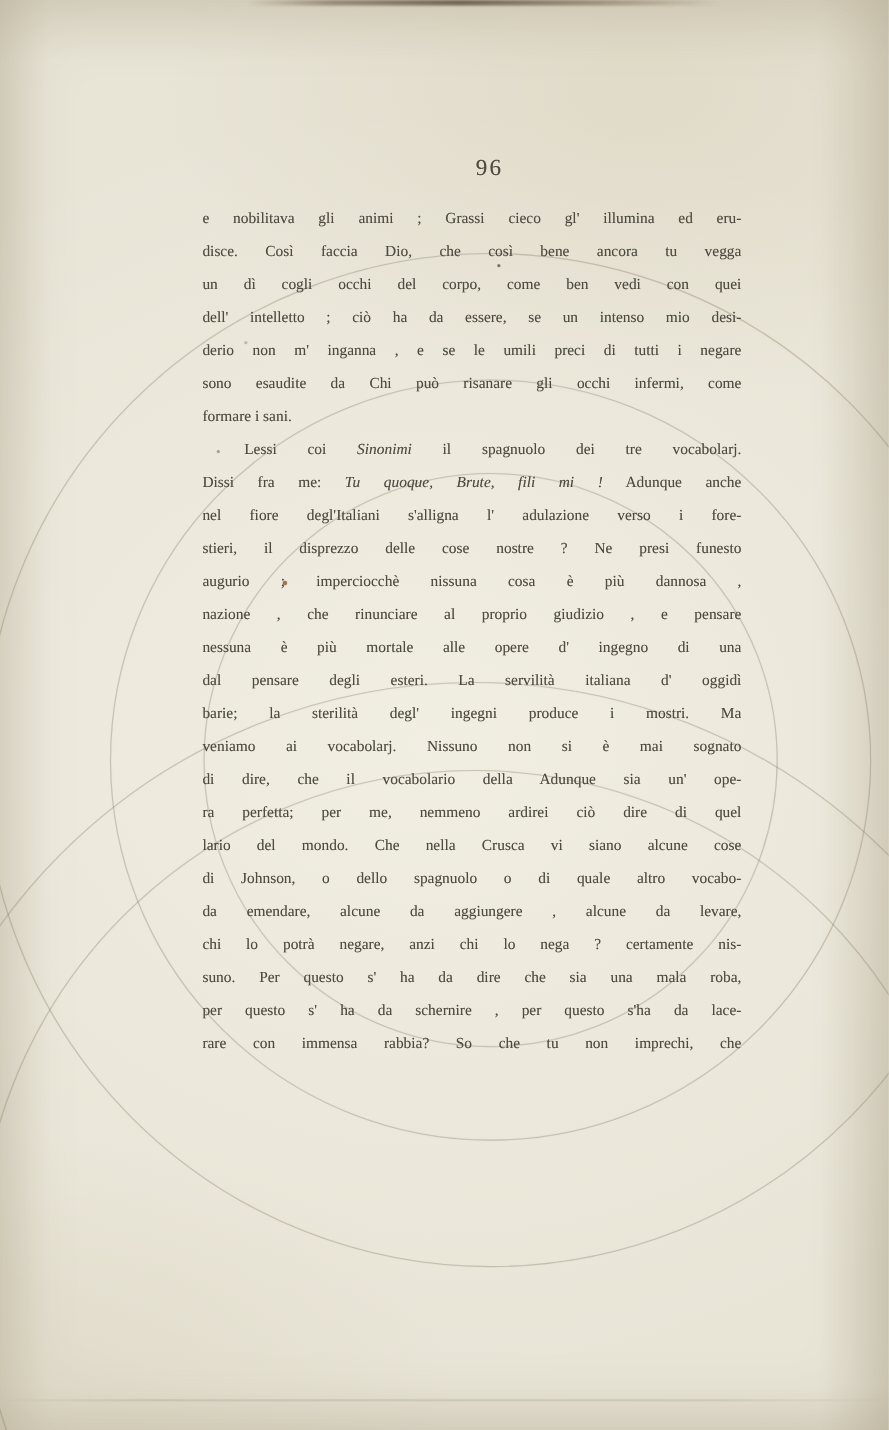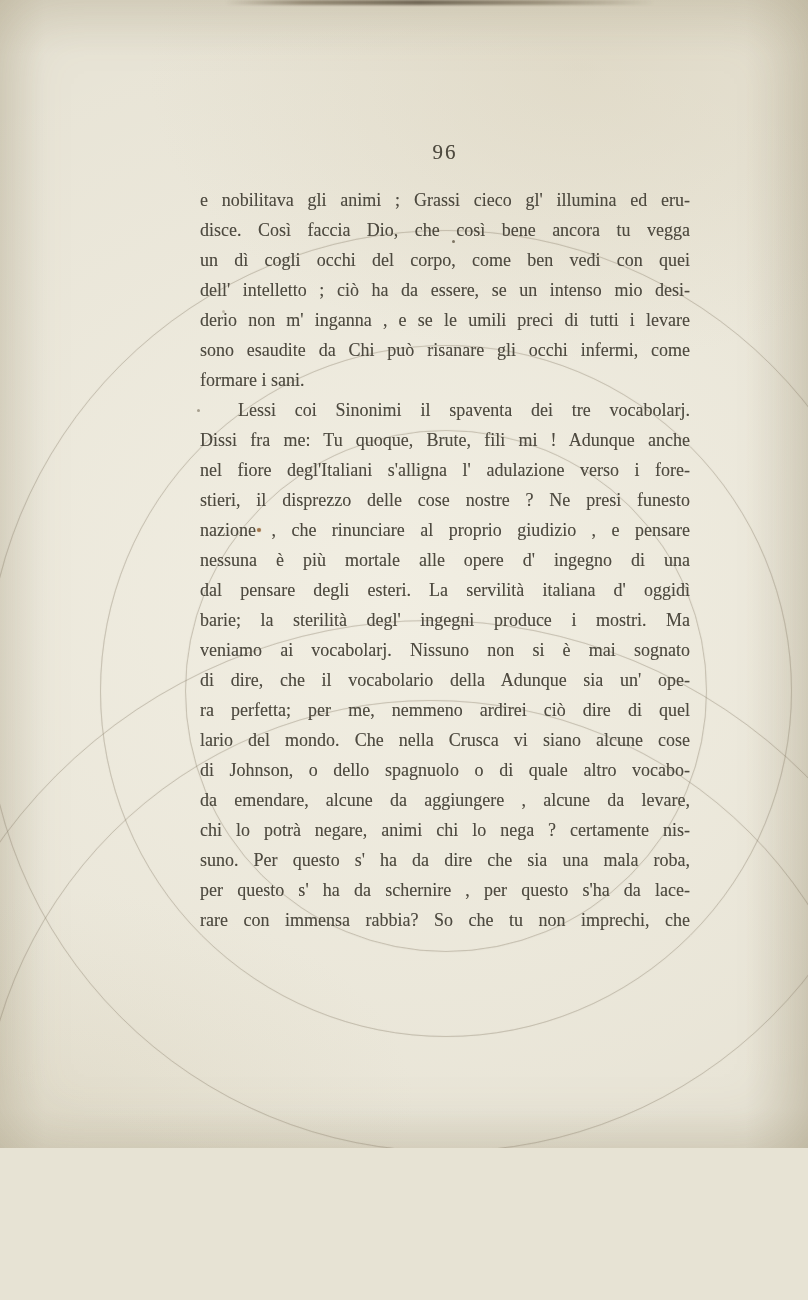--- a/index.html
+++ b/index.html
@@ -2,21 +2,21 @@
 <html><head>
 <meta charset="utf-8">
 <style>
   html,body{margin:0;padding:0;}
   body{
     width:808px;height:1300px;overflow:hidden;
     font-family:"Liberation Serif", serif;
     background:#e7e3d4;
   }
   .scan{
-    position:relative;width:808px;height:1148px;overflow:hidden;
+    position:relative;width:808px;height:1300px;overflow:hidden;
     background-color:#e8e4d6;
     background-image:
       radial-gradient(ellipse 620px 420px at 72% 6%, rgba(213,204,180,0.40), transparent 70%),
       radial-gradient(ellipse 900px 760px at 48% 52%, rgba(252,250,241,0.45), transparent 78%),
       radial-gradient(ellipse 500px 300px at 8% 96%, rgba(210,202,178,0.30), transparent 70%),
       linear-gradient(180deg, rgba(196,186,160,0.28), rgba(196,186,160,0.0) 55px),
       linear-gradient(90deg, rgba(189,179,153,0.30), rgba(189,179,153,0.0) 45px, rgba(189,179,153,0.0) 745px, rgba(182,172,146,0.38)),
       linear-gradient(0deg, rgba(196,186,160,0.25), rgba(196,186,160,0.0) 40px);
     box-shadow: inset 0 0 70px rgba(125,113,88,0.22);
   }
@@ -37,32 +37,32 @@
     position:absolute;left:0;top:1272px;width:808px;height:2px;
     background:linear-gradient(90deg, rgba(165,155,130,0.0), rgba(165,155,130,0.30) 15%, rgba(165,155,130,0.28) 80%, rgba(165,155,130,0));
     filter:blur(0.5px);
   }
   .page-number{
     position:absolute;left:200px;top:140px;width:490px;
     text-align:center;font-size:21px;letter-spacing:2px;
     color:#4e4a3f;text-shadow:0 0 0.6px rgba(78,74,64,0.45);
   }
   .text-block{
-    position:absolute;left:200px;top:185px;width:490px;
-    color:#4e4a40;font-size:18px;
+    position:absolute;left:184px;top:185px;width:490px;
+    color:#4e4a40;font-size:14px;
     text-shadow:0 0 0.6px rgba(78,74,64,0.40);
   }
   .line{
     height:30px;line-height:30px;
     text-align:justify;text-align-last:justify;
     white-space:normal;overflow:visible;
   }
   .line.no-just{text-align-last:left;font-family:Liberation Serif, serif;}
   .line.indent{text-indent:38px;}
-  .it{margin-top:44px;}
+  .it{font-style:italic;margin-top:44px;}
   .speck{position:absolute;border-radius:50%;}
   .speck.s1{left:257px;top:528px;width:4px;height:4px;background:rgba(146,96,48,0.85);box-shadow:0 0 1px rgba(146,96,48,0.6);}
   .speck.s2{left:452px;top:240px;width:3px;height:3px;background:rgba(90,80,62,0.75);}
   .speck.s3{left:197px;top:409px;width:3px;height:3px;background:rgba(120,110,90,0.6);}
   .speck.s4{left:222px;top:310px;width:3px;height:3px;background:rgba(150,140,115,0.5);}
 </style>
 </head>
 <body>
 
 <div class="scan">
@@ -75,38 +75,39 @@
   <div class="wm" style="left:-20px;top:700px;width:900px;height:900px;"></div>
   <div class="wm" style="left:-100px;top:620px;width:1060px;height:1060px;"></div>
 
   <div class="page-number">96</div>
 
   <div class="text-block" id="text-block">
       <div class="line"><span>e nobilitava gli animi ; Grassi cieco gl' illumina ed eru-</span></div>
       <div class="line"><span>disce. Così faccia Dio, che così bene ancora tu vegga</span></div>
       <div class="line"><span>un dì cogli occhi del corpo, come ben vedi con quei</span></div>
       <div class="line"><span>dell' intelletto ; ciò ha da essere, se un intenso mio desi-</span></div>
-      <div class="line"><span>derio non m' inganna , e se le umili preci di tutti i levare</span></div>
+      <div class="line"><span>derio non m' inganna , e se le umili preci di tutti i negare</span></div>
       <div class="line"><span>sono esaudite da Chi può risanare gli occhi infermi, come</span></div>
       <div class="line no-just"><span>formare i sani.</span></div>
-      <div class="line indent"><span>Lessi coi </span><span class="it">Sinonimi</span><span> il spaventa dei tre vocabolarj.</span></div>
+      <div class="line indent"><span>Lessi coi </span><span class="it">Sinonimi</span><span> il spagnuolo dei tre vocabolarj.</span></div>
       <div class="line"><span>Dissi fra me: </span><span class="it">Tu quoque, Brute, fili mi !</span><span> Adunque anche</span></div>
       <div class="line"><span>nel fiore degl'Italiani s'alligna l' adulazione verso i fore-</span></div>
       <div class="line"><span>stieri, il disprezzo delle cose nostre ? Ne presi funesto</span></div>
+      <div class="line"><span>augurio ; imperciocchè nissuna cosa è più dannosa ,</span></div>
       <div class="line"><span>nazione , che rinunciare al proprio giudizio , e pensare</span></div>
       <div class="line"><span>nessuna è più mortale alle opere d' ingegno di una</span></div>
       <div class="line"><span>dal pensare degli esteri. La servilità italiana d' oggidì</span></div>
       <div class="line"><span>barie; la sterilità degl' ingegni produce i mostri. Ma</span></div>
       <div class="line"><span>veniamo ai vocabolarj. Nissuno non si è mai sognato</span></div>
       <div class="line"><span>di dire, che il vocabolario della Adunque sia un' ope-</span></div>
       <div class="line"><span>ra perfetta; per me, nemmeno ardirei ciò dire di quel</span></div>
       <div class="line"><span>lario del mondo. Che nella Crusca vi siano alcune cose</span></div>
       <div class="line"><span>di Johnson, o dello spagnuolo o di quale altro vocabo-</span></div>
       <div class="line"><span>da emendare, alcune da aggiungere , alcune da levare,</span></div>
-      <div class="line"><span>chi lo potrà negare, animi chi lo nega ? certamente nis-</span></div>
+      <div class="line"><span>chi lo potrà negare, anzi chi lo nega ? certamente nis-</span></div>
       <div class="line"><span>suno. Per questo s' ha da dire che sia una mala roba,</span></div>
       <div class="line"><span>per questo s' ha da schernire , per questo s'ha da lace-</span></div>
       <div class="line"><span>rare con immensa rabbia? So che tu non imprechi, che</span></div>
     </div>
 
   <div class="speck s1"></div>
   <div class="speck s2"></div>
   <div class="speck s3"></div>
   <div class="speck s4"></div>
 

